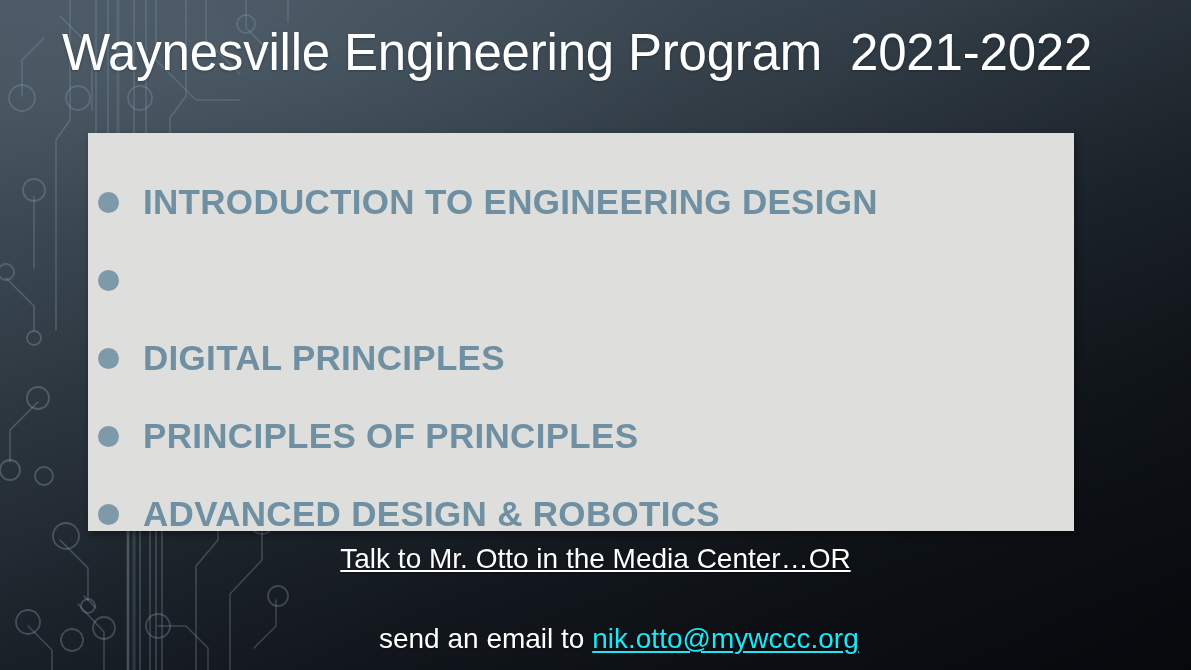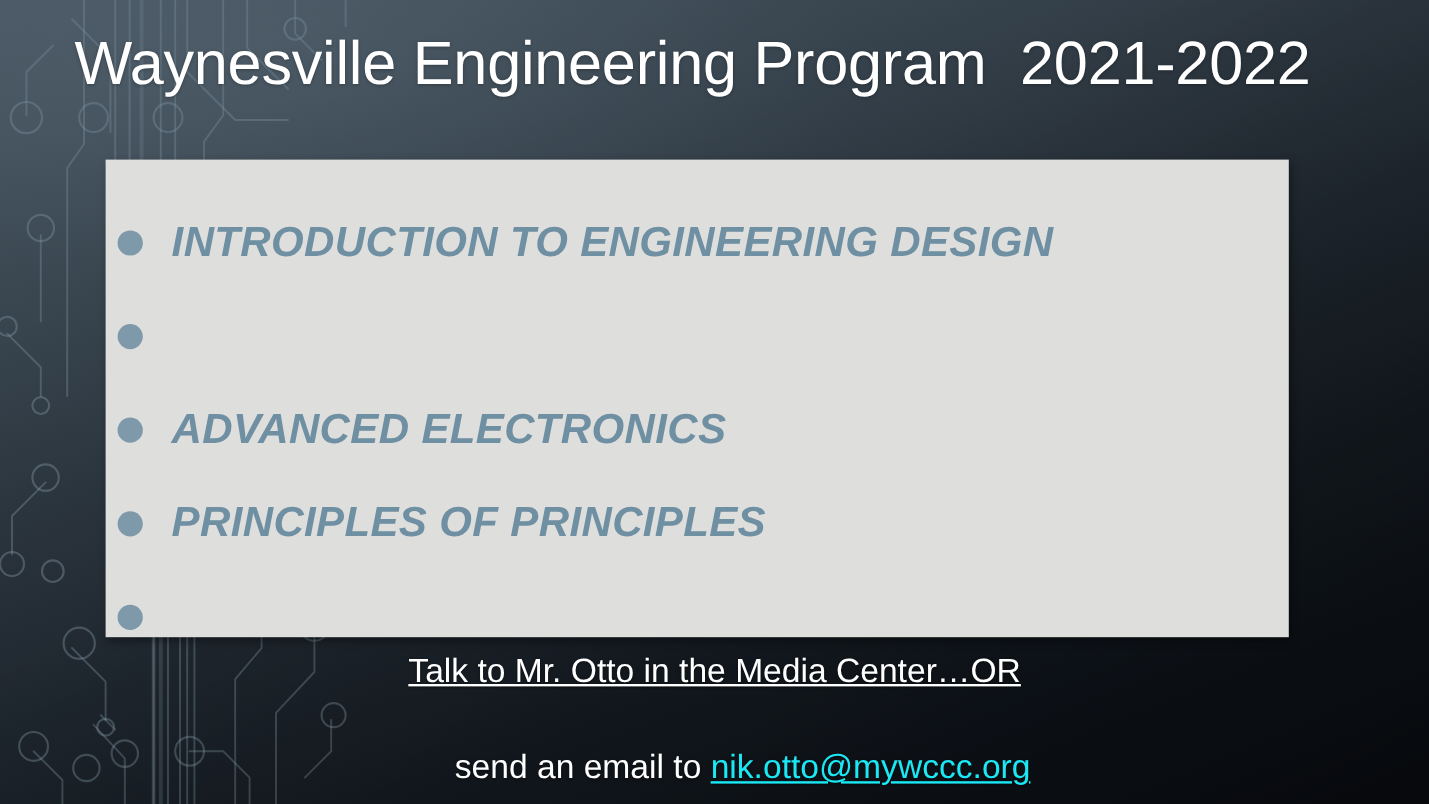--- a/index.html
+++ b/index.html
@@ -64,21 +64,20 @@
     text-shadow:0 1px 3px rgba(0,0,0,0.28);
   }
 
   
   .panel {
     position:absolute;
     left:88px; top:133px;
     width:986px; height:398px;
     background:#dededd;
     box-shadow:2px 3px 7px rgba(0,0,0,0.40);
-    font-style:italic;
   }
 
   .bullet-list {
     position:absolute;
     left:0; top:30px;
     width:100%;
     list-style:none;
   }
 
   .bullet-item {
@@ -208,28 +207,29 @@
     <ul class="bullet-list">
       <li class="bullet-item">
         <span class="bullet-dot"></span>
         <span class="bullet-text">INTRODUCTION TO ENGINEERING DESIGN</span>
       </li>
       <li class="bullet-item">
         <span class="bullet-dot"></span>
       </li>
       <li class="bullet-item">
         <span class="bullet-dot"></span>
-        <span class="bullet-text">ADVANCED ELECTRONICS</span>
+        <span class="bullet-text">DIGITAL PRINCIPLES</span>
       </li>
       <li class="bullet-item">
         <span class="bullet-dot"></span>
         <span class="bullet-text">PRINCIPLES OF PRINCIPLES</span>
       </li>
       <li class="bullet-item">
         <span class="bullet-dot"></span>
+        <span class="bullet-text">ADVANCED DESIGN &amp; ROBOTICS</span>
       </li>
     </ul>
   </div>
 
   <div class="footer">
     <div class="footer-line line1">Talk to Mr. Otto in the Media Center…OR</div>
     <div class="footer-line line2">
       <span>send an email to </span><a class="email-link" href="#">nik.otto@mywccc.org</a>
     </div>
   </div>

